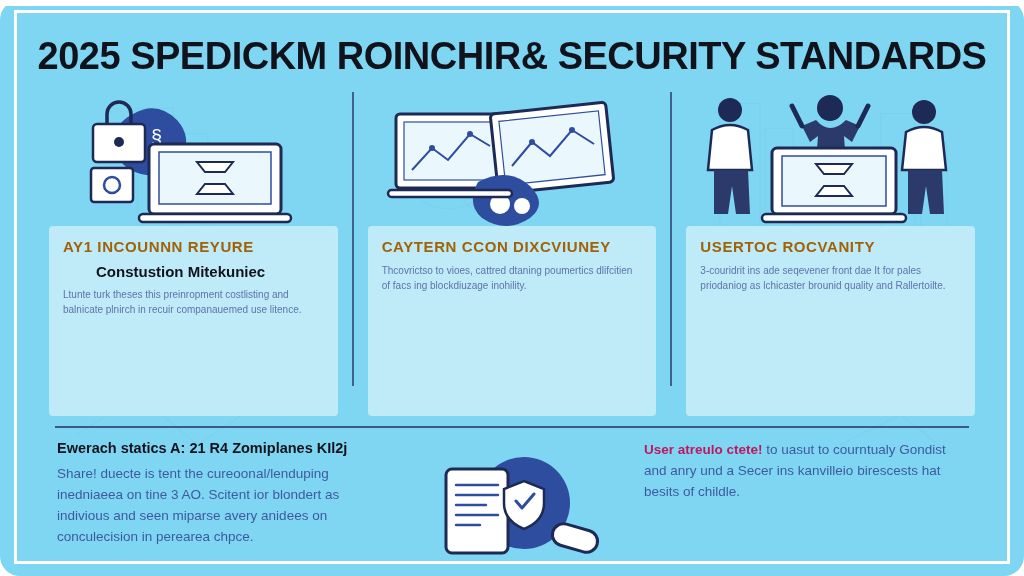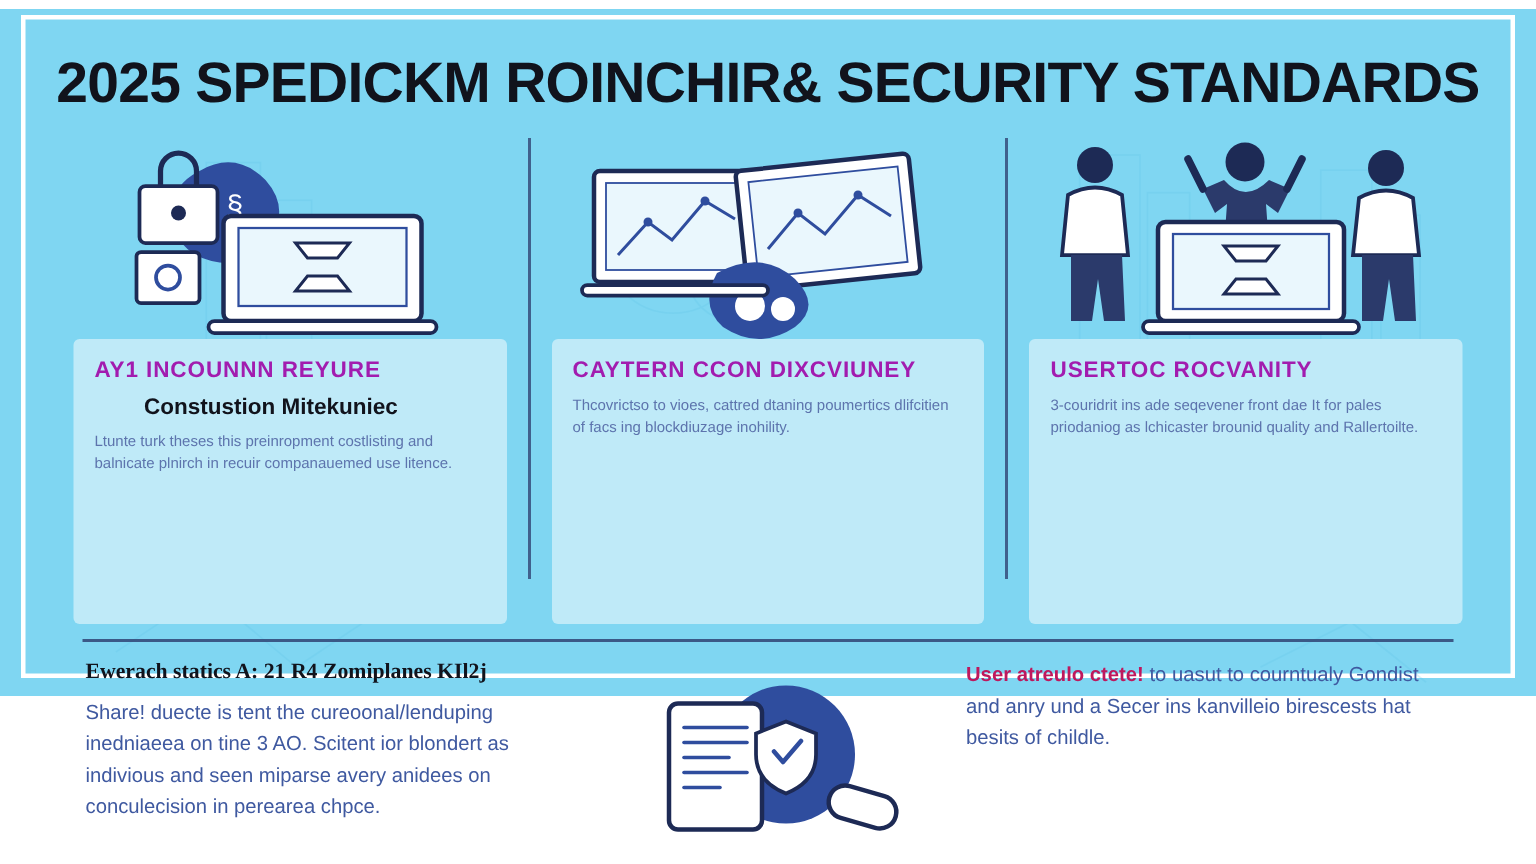--- a/index.html
+++ b/index.html
@@ -9,24 +9,25 @@
   }
   body {
     width: 1024px;
     height: 576px;
     overflow: hidden;
     font-family: "Liberation Sans", sans-serif;
   }
   #poster {
     position: relative;
     width: 1024px;
-    height: 464px;
+    height: 576px;
     background: #7fd6f2;
     box-sizing: border-box;
     padding: 10px 14px 12px 14px;
+    border-radius: 20px;
   }
   #poster::before {
     content: "";
     position: absolute;
     left: 0; right: 0; top: 0;
     height: 6px;
     background: #ffffff;
   }
   .inner {
     position: relative;
@@ -87,21 +88,21 @@
   .card {
     background: #bfeaf8;
     border-radius: 4px;
     padding: 12px 14px 16px 14px;
     flex: 1 1 auto;
     box-sizing: border-box;
   }
   .card-head {
     font-size: 15px;
     font-weight: bold;
-    color: #a21caf;
+    color: #a16207;
     letter-spacing: 0.6px;
     margin-bottom: 8px;
   }
   .card-sub {
     font-size: 15px;
     font-weight: bold;
     color: #11131c;
     margin-bottom: 7px;
     margin-left: 33px;
   }
@@ -135,21 +136,20 @@
     flex: 0 0 230px;
     display: flex;
     align-items: center;
     justify-content: center;
   }
   .b-title {
     font-size: 14.5px;
     font-weight: bold;
     color: #11131c;
     margin-bottom: 8px;
-    font-family: Liberation Serif, serif;
   }
   .b-body {
     font-size: 13.5px;
     line-height: 1.55;
     color: #3f59a0;
   }
   .b-body .lead {
     font-weight: bold;
     color: #be185d;
   }

